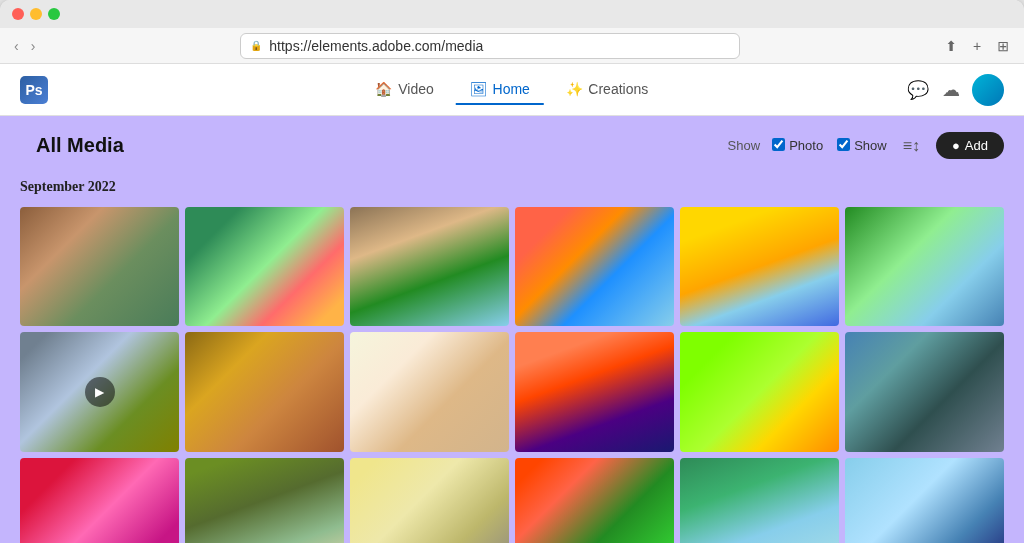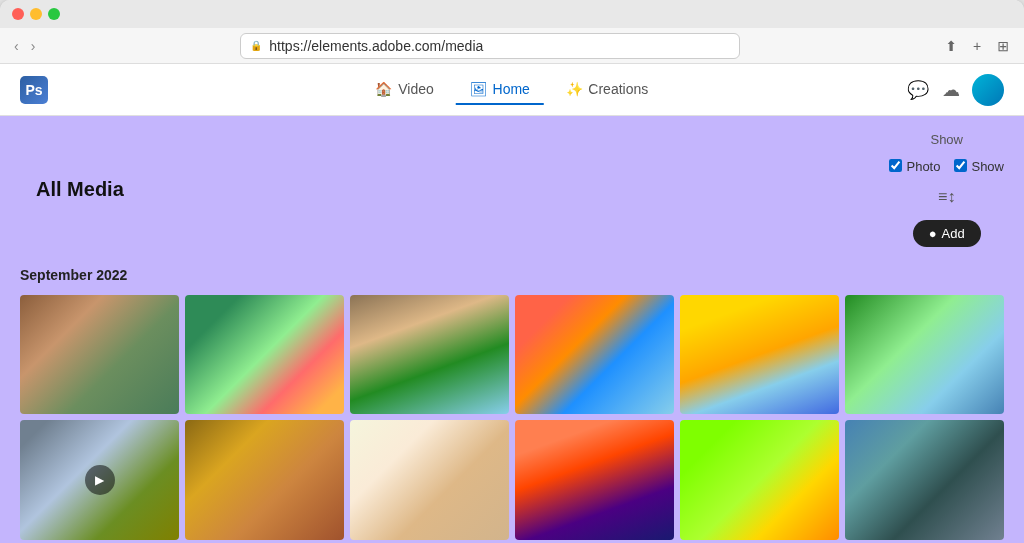--- a/index.html
+++ b/index.html
@@ -230,21 +230,20 @@
     .page-title {
       font-size: 20px;
       font-weight: 600;
       color: #111;
     }
 
     .header-controls {
       display: flex;
       align-items: center;
       gap: 12px;
-      flex-direction: column;
     }
 
     .show-label {
       font-size: 13px;
       color: #555;
     }
 
     .checkbox-group {
       display: flex;
       align-items: center;
@@ -285,20 +284,21 @@
       display: flex;
       align-items: center;
       gap: 5px;
     }
 
     .section-month {
       font-size: 14px;
       font-weight: 600;
       color: #222;
       margin: 8px 0 12px;
+      font-family: Liberation Serif, serif;
     }
 
     .media-grid {
       display: grid;
       grid-template-columns: repeat(6, 1fr);
       gap: 6px;
     }
 
     .media-cell {
       border-radius: 4px;

